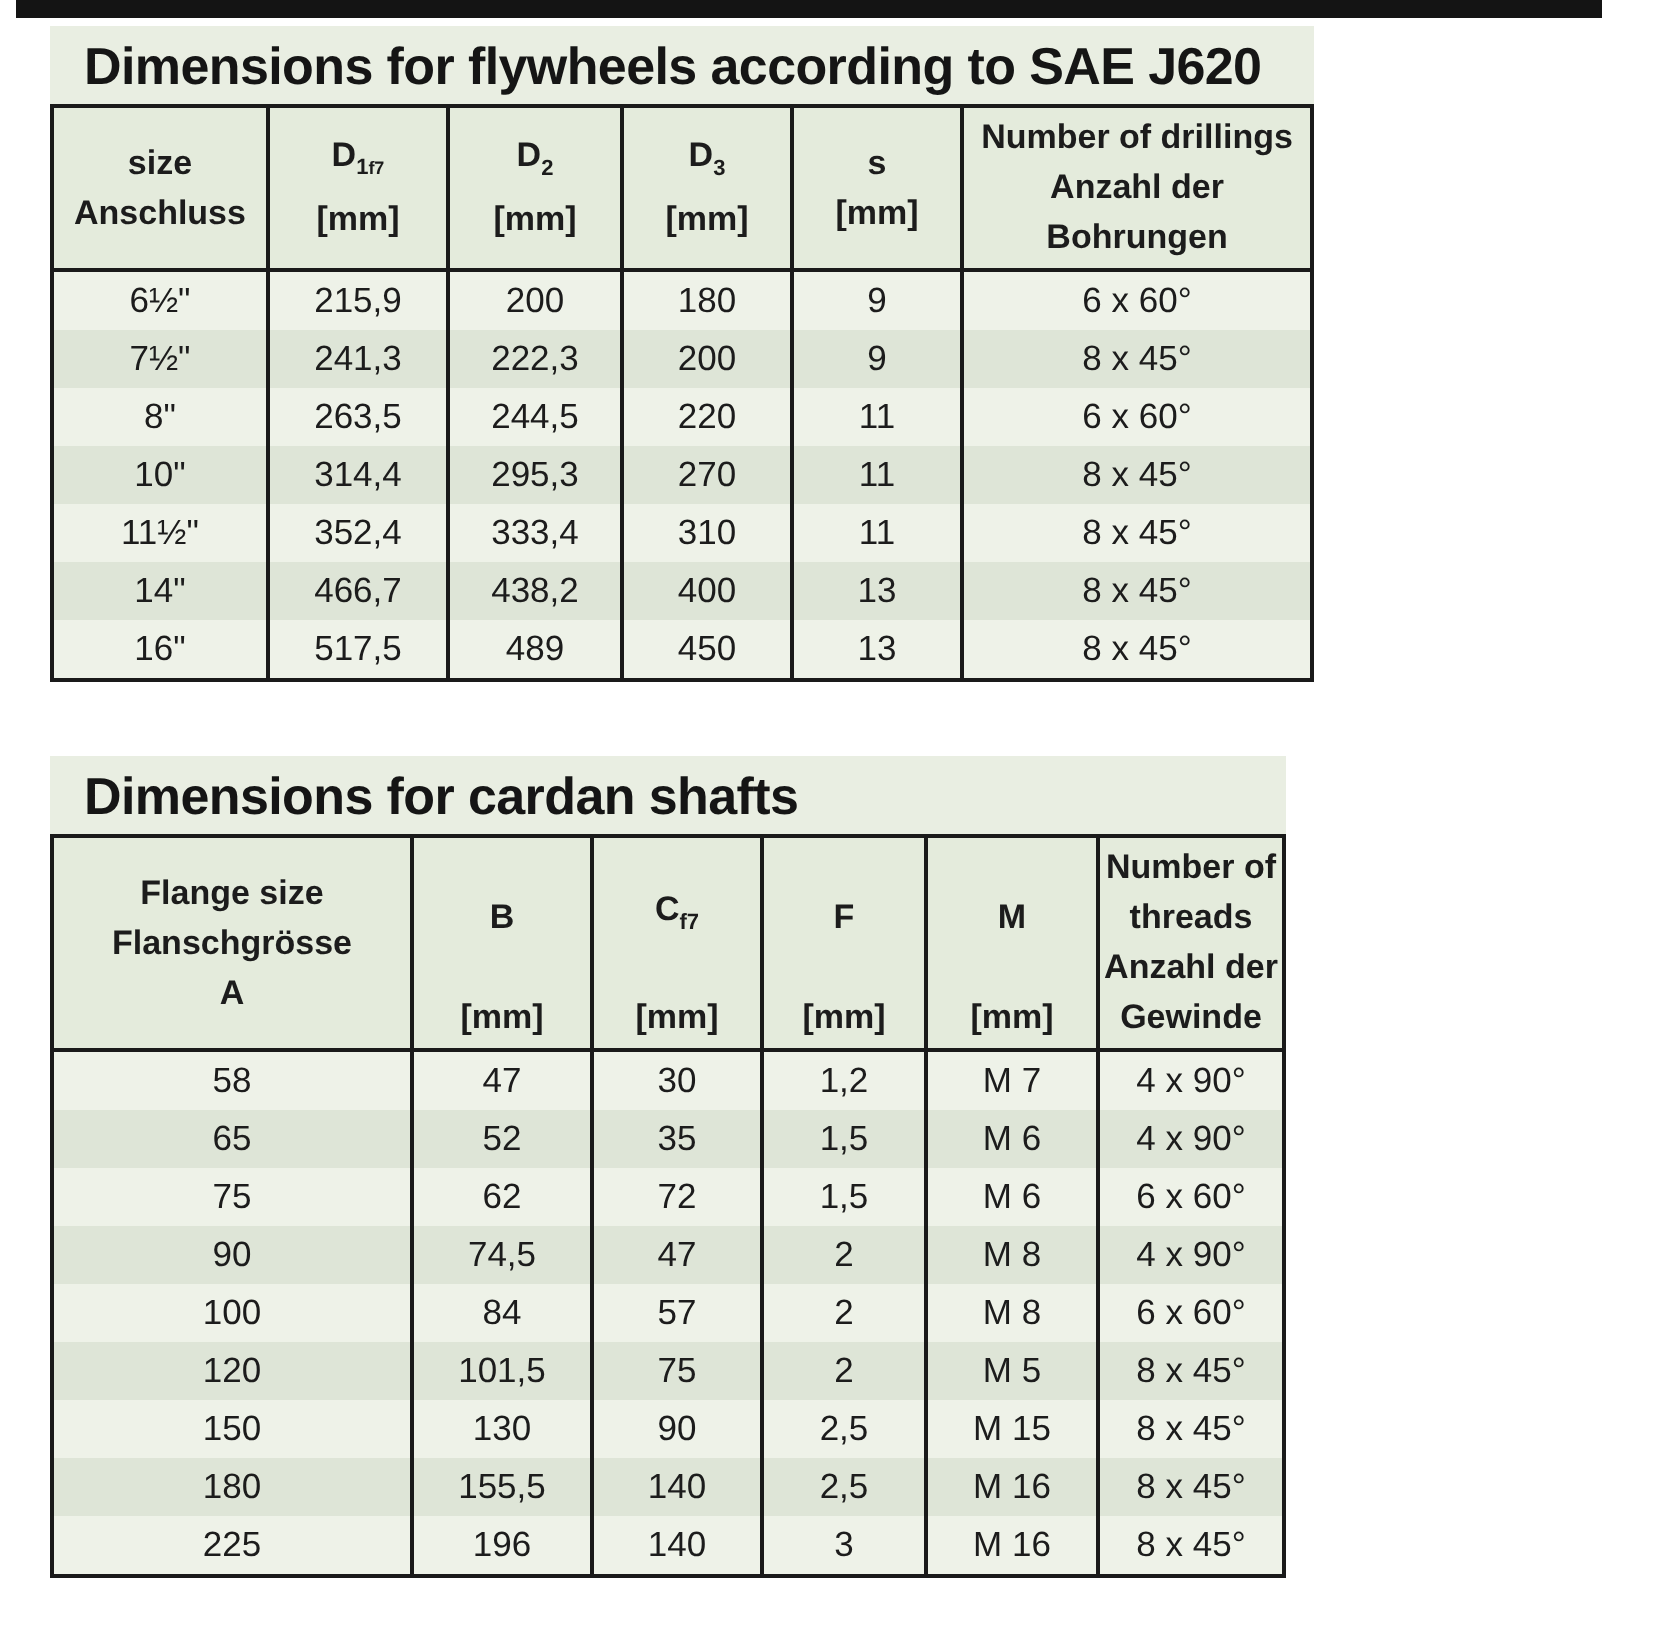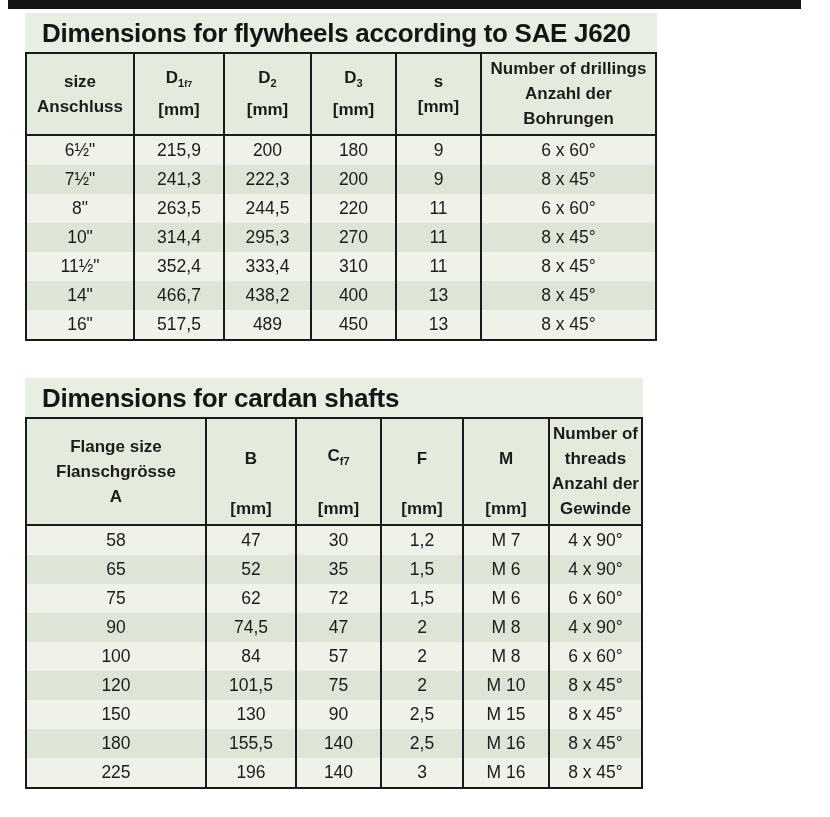--- a/index.html
+++ b/index.html
@@ -281,21 +281,21 @@
         <td>57</td>
         <td>2</td>
         <td>M 8</td>
         <td>6 x 60°</td>
       </tr>
       <tr>
         <td>120</td>
         <td>101,5</td>
         <td>75</td>
         <td>2</td>
-        <td>M 10</td>
+        <td>M 5</td>
         <td>8 x 45°</td>
       </tr>
       <tr>
         <td>150</td>
         <td>130</td>
         <td>90</td>
         <td>2,5</td>
         <td>M 15</td>
         <td>8 x 45°</td>
       </tr>

